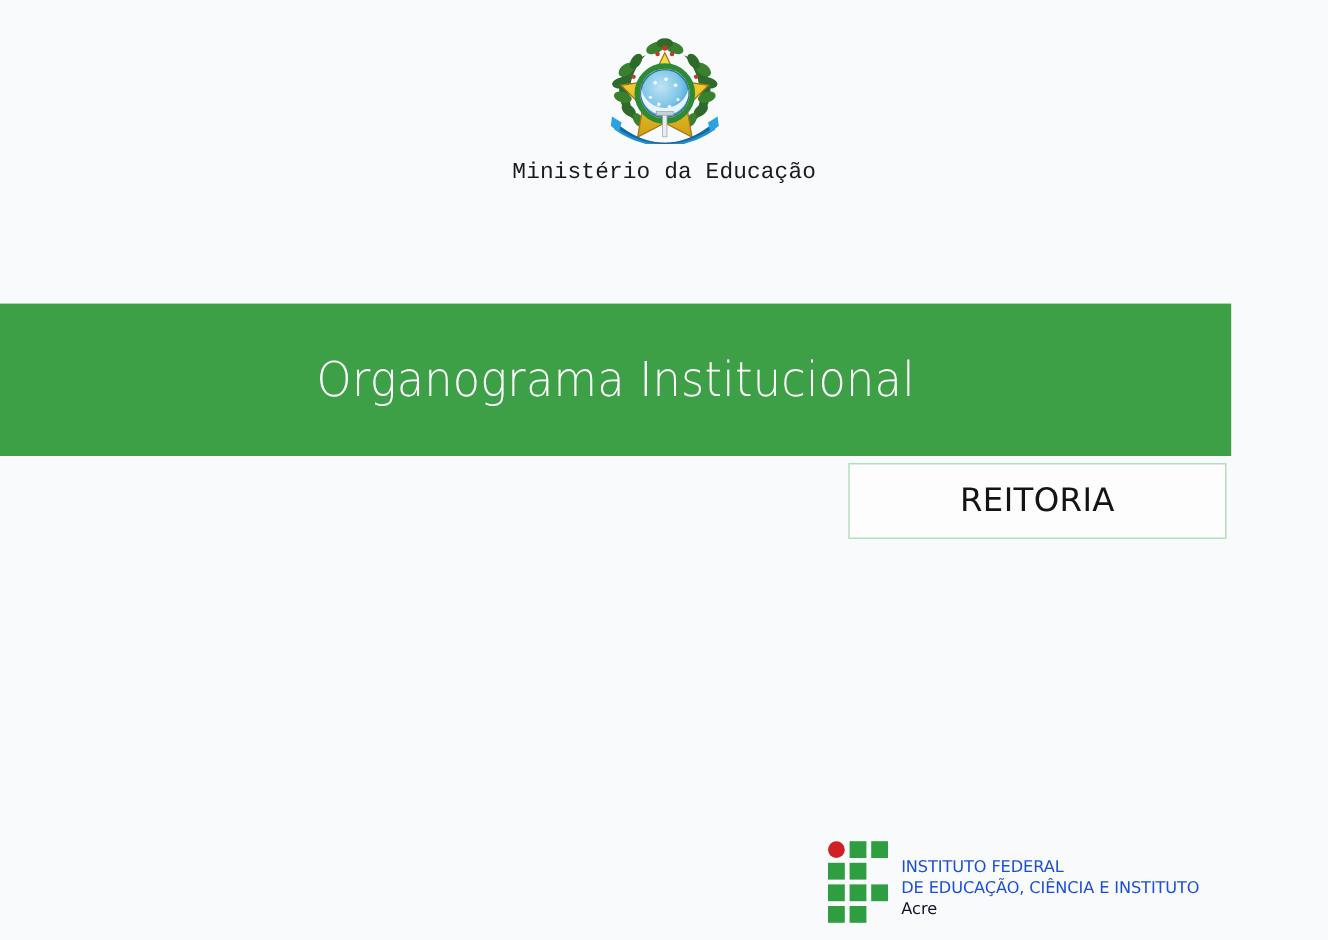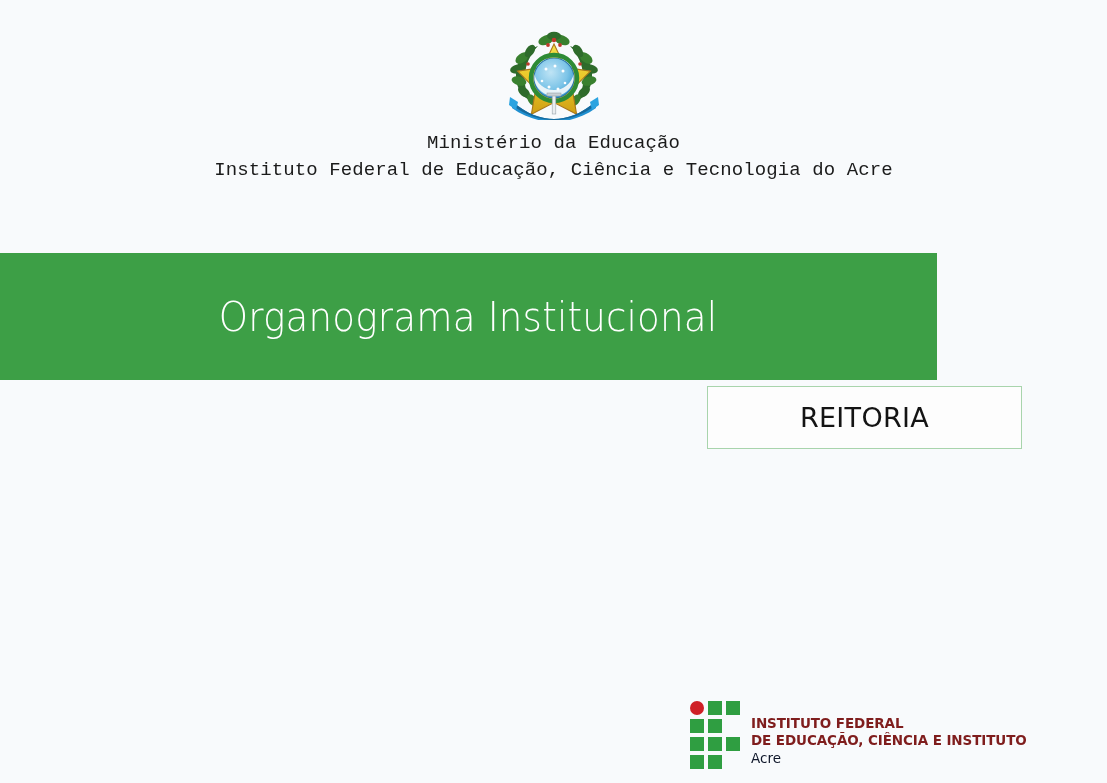--- a/index.html
+++ b/index.html
@@ -45,21 +45,21 @@
     font-size: 19px;
     line-height: 27px;
     letter-spacing: 0.1px;
   }
 
   
   .title-banner {
     position: absolute;
     top: 253px;
     left: 0;
-    width: 937px;
+    width: 1026px;
     height: 127px;
     background: #3d9f46;
     display: flex;
     align-items: center;
     justify-content: center;
     box-sizing: border-box;
   }
   .title-banner-text {
     color: #ffffff;
     font-family: "DejaVu Sans", sans-serif;
@@ -129,22 +129,22 @@
     border-radius: 50%;
   }
   .brand-text {
     margin-left: 9px;
     padding-top: 14px;
   }
   .brand-line1,
   .brand-line2 {
     font-family: "DejaVu Sans", sans-serif;
     font-size: 13.5px;
-    font-weight: bold;
-    color: #7f1d1d;
+    font-weight: normal;
+    color: #1d4ed8;
     line-height: 17px;
     letter-spacing: -0.1px;
     white-space: nowrap;
   }
   .brand-line3 {
     font-family: "DejaVu Sans", sans-serif;
     font-size: 13.5px;
     font-weight: normal;
     color: #0f172a;
     line-height: 18px;
@@ -229,21 +229,20 @@
         <path d="M4 75 C18 88 34 93 46 93 C58 93 74 88 88 75 L88 82 C74 92 58 96 46 96 C34 96 18 92 4 82 Z" fill="#1f8fd0"></path>
         <path d="M4 75 C18 88 34 93 46 93 C58 93 74 88 88 75 L88 79 C74 90 58 94 46 94 C34 94 18 90 4 79 Z" fill="#16699c"></path>
         <path d="M2 71 L10 76 L8 84 L1 79 Z" fill="#2ba3e0"></path>
         <path d="M90 71 L82 76 L84 84 L91 79 Z" fill="#2ba3e0"></path>
       </g>
     </svg>
   </div>
 
   <div class="header-lines">
     <div class="header-line">Ministério da Educação</div>
-    <div class="header-line">Instituto Federal de Educação, Ciência e Tecnologia do Acre</div>
   </div>
 </div>
 
 <div class="title-banner">
   <div class="title-banner-text">Organograma Institucional</div>
 </div>
 
 <div class="org-canvas">
   <div class="org-node org-node-reitoria">
     <span class="org-node-label">REITORIA</span>

